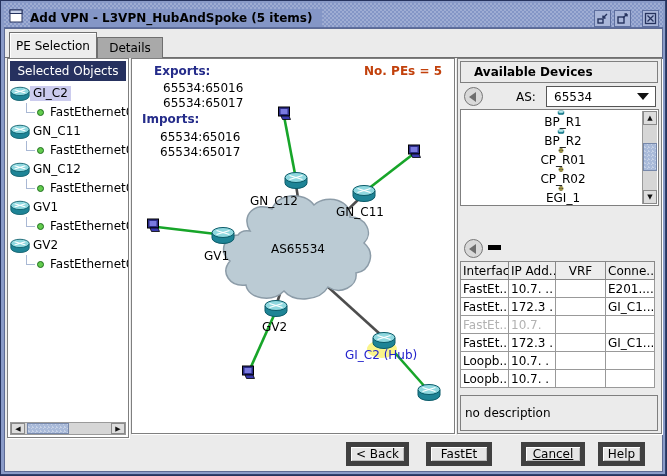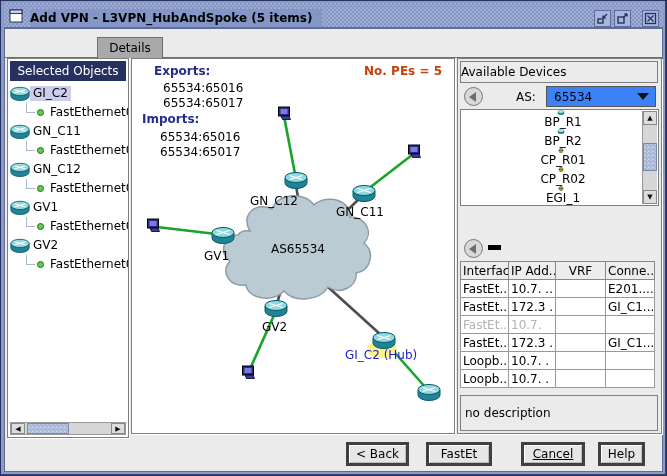--- a/index.html
+++ b/index.html
@@ -72,27 +72,27 @@
   
   .center-panel { left:126px; top:29px; width:324px; height:376px; }
   .rt-heading { position:absolute; color:#252C8A; font-weight:bold; }
   .rt-value { position:absolute; color:#000; }
   .no-pes { position:absolute; right:12px; top:5px; color:#c2410c; font-weight:bold; }
   .topo-svg { position:absolute; left:0; top:0; }
 
   
   .right-panel { left:452px; top:29px; width:205px; height:376px; background:#EBEBEB; }
   .group-header { position:absolute; left:2px; right:3px; height:22px; background:#EBEBEB;
-    border:1px solid #7F7F7F; display:flex; align-items:center; padding-left:0; white-space:nowrap; }
+    border:1px solid #7F7F7F; display:flex; align-items:center; padding-left:13px; white-space:nowrap;font-weight:bold; }
   .round-btn { position:absolute; width:19px; height:19px; border-radius:50%;
     background:#D9D9D9; border:1px solid #777; display:flex; align-items:center; justify-content:center; }
   .round-btn .tri { width:0; height:0; border-top:5px solid transparent; border-bottom:5px solid transparent;
     border-right:7px solid #6E6E6E; margin-right:2px; }
   .as-label { position:absolute; left:58px; top:31px; }
-  .combo { position:absolute; left:88px; top:27px; width:110px; height:21px; background:#3b82f6;
+  .combo { position:absolute; left:88px; top:27px; width:110px; height:21px; background:#ffffff;
     border:1px solid #555; display:flex; align-items:center; padding-left:7px; }
   .combo .arrow { margin-left:auto; margin-right:6px; width:0; height:0;
     border-left:6px solid transparent; border-right:6px solid transparent; border-top:7px solid #111; }
   .device-list { position:absolute; left:2px; top:50px; width:199px; height:97px; background:#fff;
     border:1px solid #7F7F7F; overflow:hidden; }
   .dev-row { height:19px; display:flex; align-items:center; padding-left:3px; white-space:nowrap;flex-direction:column; }
   .dev-row .lbl { margin-left:4px; }
 
   .minus-btn { position:absolute; left:30px; top:186px; width:13px; height:5px; background:#000; }
 
@@ -103,21 +103,21 @@
   .iface-table th.c, .iface-table td.c { text-align:center; }
   .iface-table tr.disabled td { color:#B2B2B2; }
   .col-a { width:48px; max-width:48px; } .col-b { width:47px; max-width:47px; }
   .col-c { width:50px; max-width:50px; } .col-d { width:49px; max-width:49px; }
 
   .desc-box { position:absolute; left:2px; right:3px; bottom:2px; height:36px; background:#EBEBEB;
     border:1px solid #7F7F7F; display:flex; align-items:center; padding-left:4px; }
 
   
   .btn { position:absolute; top:413px; height:24px; background:#E6E6E6;
-    border:3px solid #404040; box-shadow:inset 1px 1px 0 #fff, inset -1px -1px 0 #bdbdbd;
+    border:5px solid #404040; box-shadow:inset 1px 1px 0 #fff, inset -1px -1px 0 #bdbdbd;
     display:flex; align-items:center; justify-content:center; cursor:default; }
   .btn-back { left:341px; width:63px; }
   .btn-finish { left:421px; width:66px; }
   .btn-cancel { left:516px; width:64px;text-decoration:underline; }
   .btn-help { left:593px; width:47px; }
 </style>
 </head>
 <body>
 
 <svg width="0" height="0" style="position:absolute">
@@ -167,20 +167,23 @@
         <svg width="13" height="13" viewBox="0 0 13 13">
           <rect x="1.5" y="1.5" width="10" height="10" fill="none" stroke="#26335E" stroke-width="1.3"></rect>
           <path d="M 3.5 3.5 L 9.5 9.5 M 9.5 3.5 L 3.5 9.5" stroke="#26335E" stroke-width="1.3"></path>
         </svg>
       </span>
     </span>
   </div>
 
   <div class="content">
 
+    <div class="tab active">
+      <span>PE Selection</span>
+    </div>
     <div class="tab inactive">
       <span>Details</span>
     </div>
     <div class="tab-content-line"></div>
 
     <div class="panel left-panel">
       <div class="tree-header">Selected Objects</div>
       <div class="tree">
 
         <div class="tree-row selected">

